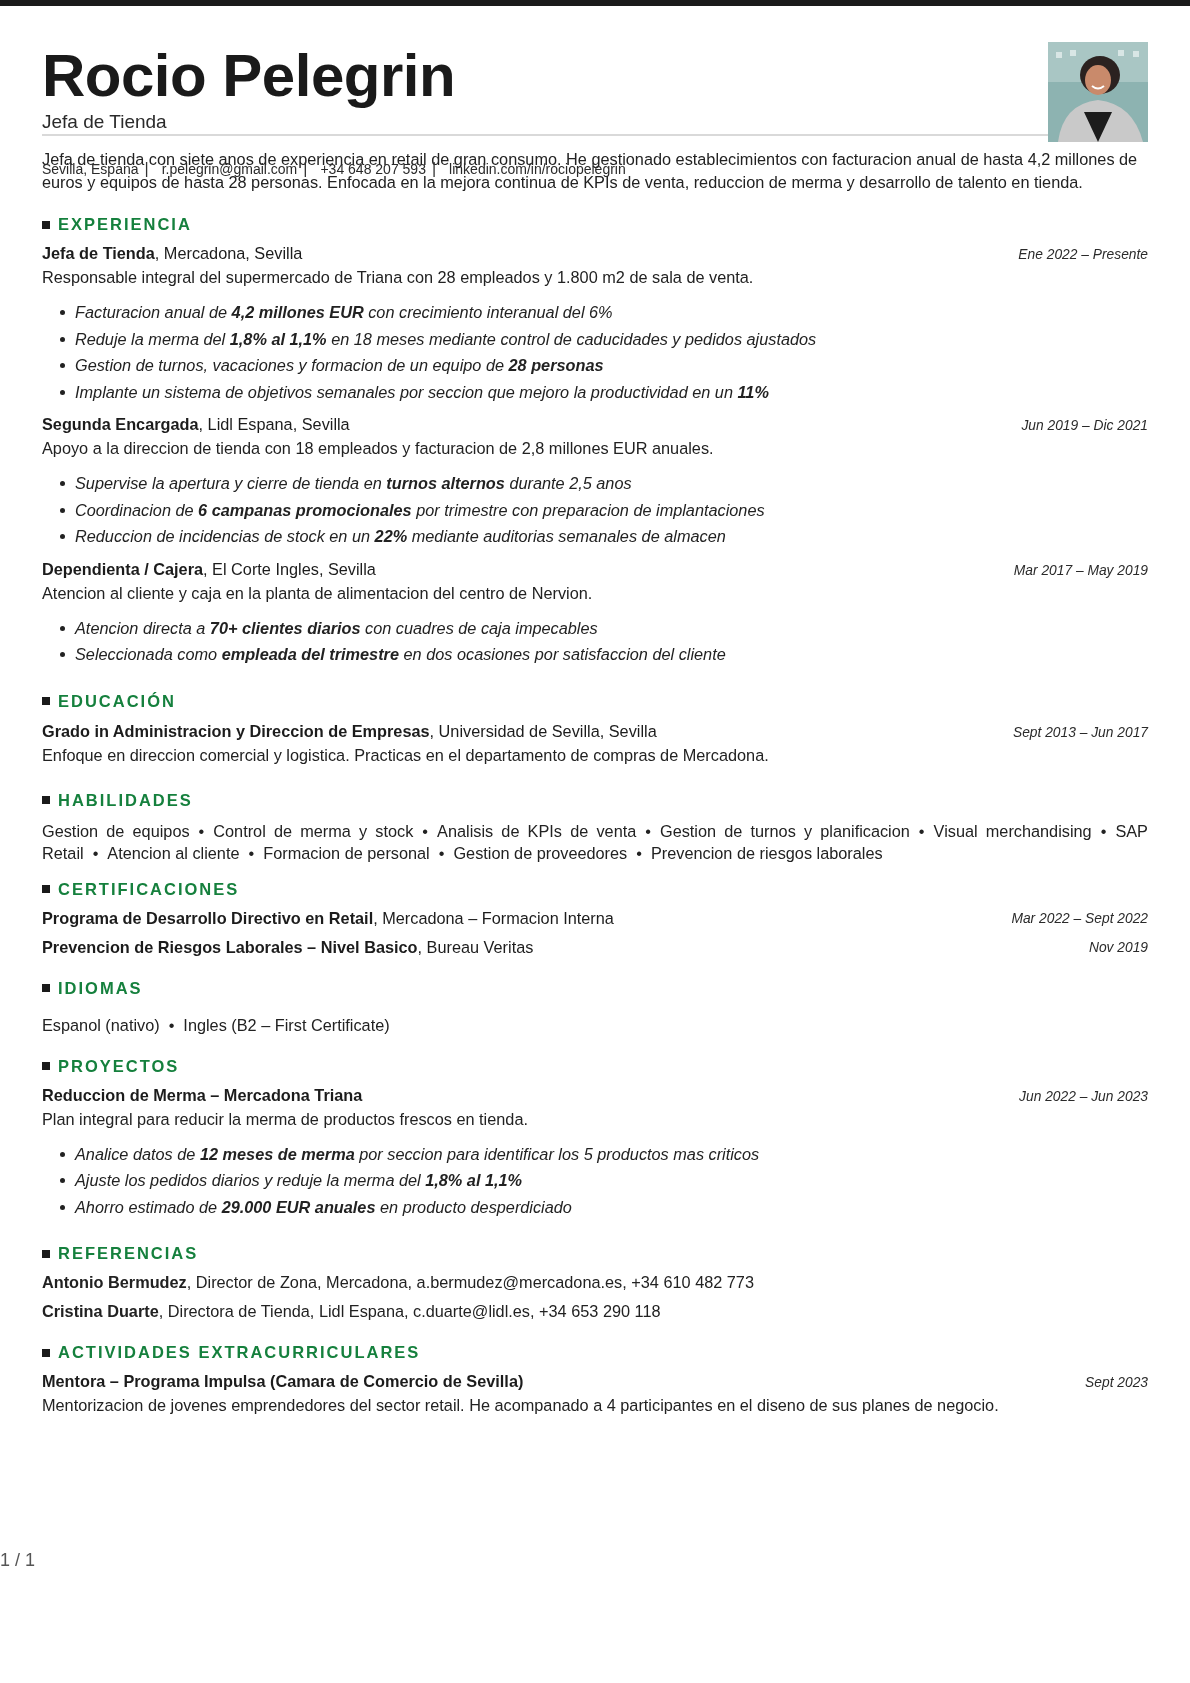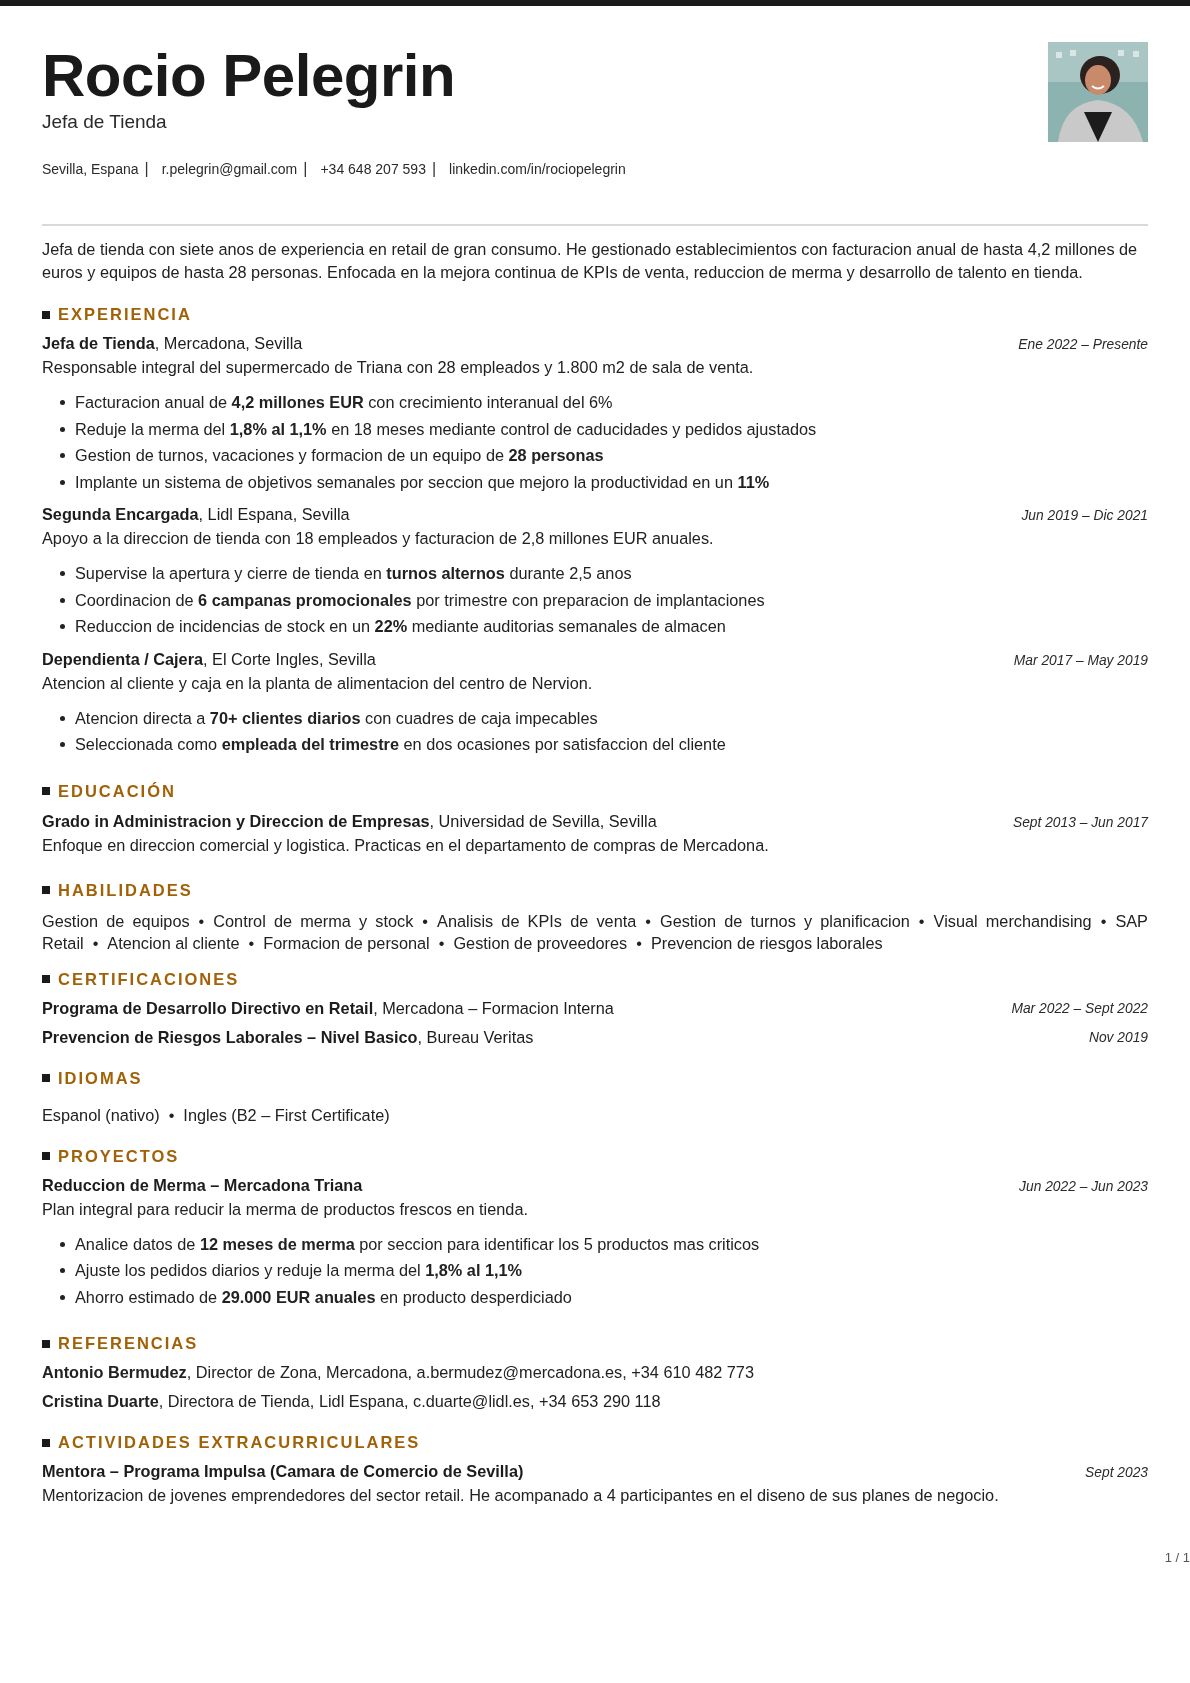--- a/index.html
+++ b/index.html
@@ -5,42 +5,42 @@
   * { box-sizing: border-box; margin: 0; padding: 0; }
   html, body { width: 1190px; height: 1683px; background: #ffffff; }
   body {
     font-family: "Liberation Sans", "DejaVu Sans", sans-serif;
     color: #1c1c1c;
     position: relative;
     overflow: hidden;
   }
   .topbar { position: absolute; left: 0; top: 0; width: 1190px; height: 6px; background: #1a1a1a; }
   .page { position: absolute; left: 42px; top: 0; width: 1106px; }
-  .header { position: relative; height: 226px; border-bottom: 2px solid #d9d9d9; }
+  .header { position: relative; height: 136px; border-bottom: 2px solid #d9d9d9; }
   .name { position: absolute; left: 0; top: 40px; font-size: 60px; font-weight: 700; letter-spacing: -0.5px; color: #1a1a1a; line-height: 72px; }
   .subtitle { position: absolute; left: 0; top: 111px; font-size: 19px; color: #2a2a2a; }
   .contact { position: absolute; left: 0; top: 160px; font-size: 14px; color: #2a2a2a; display: flex; align-items: center; }
   .contact .sep { margin: 0 13px 0 6px; color: #333; font-size: 16px; }
   .photo { position: absolute; right: 0; top: 42px; width: 100px; height: 100px; overflow: hidden; background: #7fa7a4; }
   .summary { margin-top: 12px; font-size: 16.3px; line-height: 23px; color: #222; }
-  .section-title { display: flex; align-items: center; margin-top: 20px; font-size: 16.5px; font-weight: 700; letter-spacing: 2px; color: #a16207; }
+  .section-title { display: flex; align-items: center; margin-top: 20px; font-size: 16.5px; font-weight: 700; letter-spacing: 2px; color: #15803d; }
   .section-title .sq { width: 8px; height: 8px; background: #1a1a1a; margin-right: 8px; }
   .entry-head { display: flex; justify-content: space-between; align-items: baseline; font-size: 16.3px; margin-top: 8px; line-height: 23px; }
   .entry-head .date { font-style: italic; font-size: 13.8px; color: #2a2a2a; }
   .b { font-weight: 700; }
   .desc { font-size: 16.3px; line-height: 23px; color: #222; }
-  ul.bullets { list-style: none; margin-top: 10px; padding-left: 33px; }
+  ul.bullets { list-style: none; margin-top: 10px; padding-left: 33px; font-style: italic; }
   ul.bullets li { position: relative; font-size: 16.3px; line-height: 26.5px; color: #222; }
   ul.bullets li::before { content: ""; position: absolute; left: -15px; top: 11px; width: 5px; height: 5px; border-radius: 50%; background: #222; }
   .skills { margin-top: 10px; font-size: 16.3px; line-height: 22px; color: #222; text-align: justify; }
   .skills .dot { margin: 0 9px; }
   .cert-row { display: flex; justify-content: space-between; align-items: center; font-size: 16.3px; line-height: 23px; margin-top: 6px; }
   .cert-row .date { font-style: italic; font-size: 13.8px; color: #2a2a2a; }
   .ref-row { font-size: 16.3px; line-height: 23px; margin-top: 6px; color: #222; }
-  .pagenum { position: absolute; left: 0; width: 1190px; top: 1550px; text-align: right; font-size: 13px; color: #555; }
+  .pagenum { position: absolute; left: 0; width: 1190px; top: 1550px; text-align: left; font-size: 18px; color: #555; }
 </style>
 </head>
 <body>
 
 <div class="topbar"></div>
 
 <div class="page">
 
   <div class="header">
     <div class="name">Rocio Pelegrin</div>

